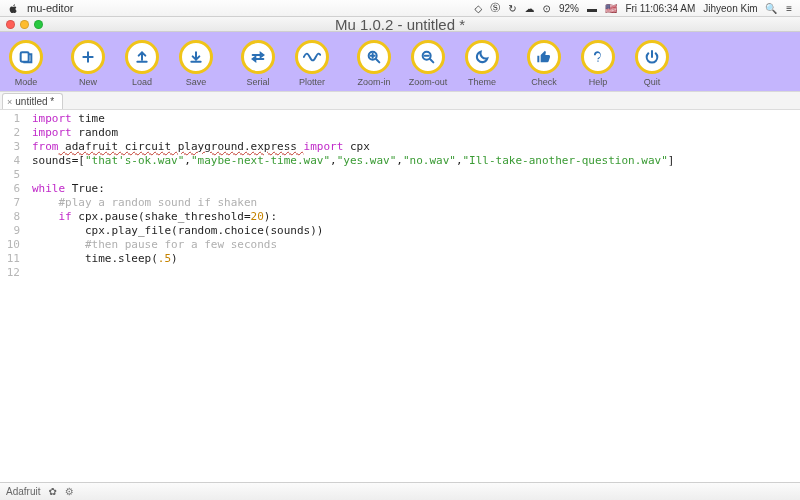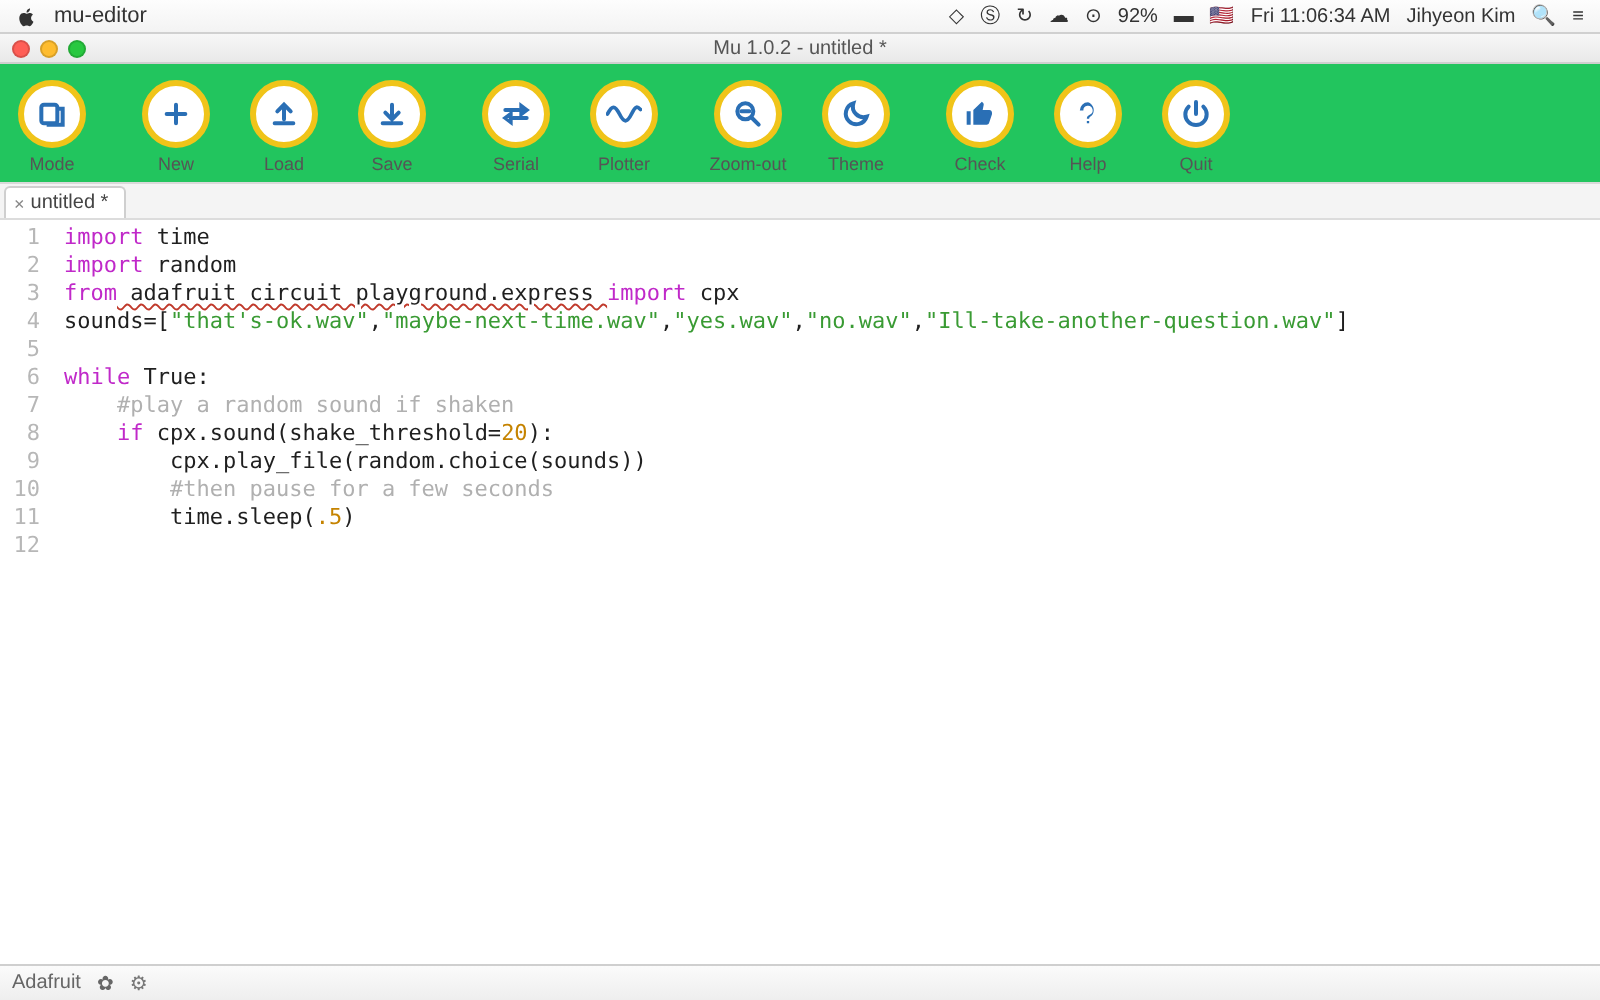--- a/index.html
+++ b/index.html
@@ -1,26 +1,26 @@
 <!DOCTYPE html>
 <html><head>
 <meta charset="utf-8">
 <style>
   * { box-sizing: border-box; margin: 0; padding: 0; }
   html, body { width: 800px; height: 500px; overflow: hidden; font-family: -apple-system, "Helvetica Neue", Arial, sans-serif; font-size: 11px; background: #ececec; }
   .menubar { height: 17px; background: linear-gradient(#fdfdfd,#f3f3f3); display: flex; align-items: center; padding: 0 8px; border-bottom: 1px solid #d0d0d0; color: #333; }
   .menubar .left { display: flex; align-items: center; gap: 8px; font-weight: 400; }
   .menubar .right { margin-left: auto; display: flex; align-items: center; gap: 8px; font-size: 10px; color: #333; }
   .menubar svg { display: block; }
-  .titlebar { height: 15px; background: linear-gradient(#f7f7f7,#e9e9e9); border-bottom: 1px solid #cfcfcf; display: flex; align-items: center; position: relative; font-size: 10px; color: #555; text-align: right; }
+  .titlebar { height: 15px; background: linear-gradient(#f7f7f7,#e9e9e9); border-bottom: 1px solid #cfcfcf; display: flex; align-items: center; position: relative; font-size: 15px; color: #555; text-align: right; }
   .traffic { display: flex; gap: 5px; position: absolute; left: 6px; }
   .dot { width: 9px; height: 9px; border-radius: 50%; border: 0.5px solid rgba(0,0,0,0.15); }
   .dot.red { background: #ff5f57; } .dot.yellow { background: #febc2e; } .dot.green { background: #28c840; }
   .titlebar .title { margin: 0 auto; }
-  .toolbar { height: 60px; background: #22c55e; border-bottom: 1px solid #d9d9d9; display: flex; align-items: center; padding: 3px 6px 0 6px; gap: 14px; }
+  .toolbar { height: 60px; background: #c4b5fd; border-bottom: 1px solid #d9d9d9; display: flex; align-items: center; padding: 3px 6px 0 6px; gap: 14px; }
   .tgroup { display: flex; gap: 14px; }
   .tgroup.sep { margin-left: 8px; }
   .tbtn { display: flex; flex-direction: column; align-items: center; gap: 3px; cursor: pointer; width: 40px; }
   .ticon { width: 34px; height: 34px; border-radius: 50%; border: 3px solid #f0c419; background: #fff; display: flex; align-items: center; justify-content: center; color: #2a6fb5; }
   .tlabel { font-size: 9px; color: #555; }
   .tabbar { height: 18px; background: #f4f4f4; border-bottom: 1px solid #dcdcdc; display: flex; align-items: flex-end; padding-left: 2px; }
   .tab { background: #fff; border: 1px solid #cfcfcf; border-bottom: none; border-radius: 3px 3px 0 0; padding: 1px 8px 1px 4px; font-size: 10px; color: #444; display: flex; align-items: center; gap: 3px; height: 16px; }
   .tab .x { color: #888; font-size: 9px; cursor: pointer; }
   .editor { display: flex; height: 372px; background: #fff; font-family: Menlo, Consolas, monospace; font-size: 11px; line-height: 14px; }
   .gutter { width: 26px; text-align: right; color: #b7b7b7; padding: 2px 6px 0 0; user-select: none; background: #fff; }
@@ -121,20 +121,29 @@
           </svg>
         </div>
       <div class="tlabel">Plotter</div>
     </div>
   </div>
   <div class="tgroup sep">
     <div class="tbtn">
       <div class="ticon">
           <svg width="16" height="16" viewBox="0 0 24 24" fill="none" stroke="#2a6fb5" stroke-width="3" stroke-linecap="round">
             <circle cx="10" cy="10" r="6"></circle>
+            <path d="M20 20l-5-5M10 7v6M7 10h6"></path>
+          </svg>
+        </div>
+      <div class="tlabel">Zoom-in</div>
+    </div>
+    <div class="tbtn">
+      <div class="ticon">
+          <svg width="16" height="16" viewBox="0 0 24 24" fill="none" stroke="#2a6fb5" stroke-width="3" stroke-linecap="round">
+            <circle cx="10" cy="10" r="6"></circle>
             <path d="M20 20l-5-5M7 10h6"></path>
           </svg>
         </div>
       <div class="tlabel">Zoom-out</div>
     </div>
     <div class="tbtn">
       <div class="ticon">
           <svg width="16" height="16" viewBox="0 0 24 24" fill="none" stroke="#2a6fb5" stroke-width="3">
             <path d="M20 14A8 8 0 0 1 10 4a8 8 0 1 0 10 10z"></path>
           </svg>
@@ -179,21 +188,21 @@
 
 <div class="editor">
   <div class="gutter">1<br>2<br>3<br>4<br>5<br>6<br>7<br>8<br>9<br>10<br>11<br>12</div>
   <div class="code"><span class="kw">import</span><span> time</span>
 <span class="kw">import</span><span> random</span>
 <span class="kw">from</span><span class="underline-sq"> adafruit circuit playground.express </span><span class="kw">import</span><span> cpx</span>
 <span>sounds=[</span><span class="str">"that's-ok.wav"</span><span>,</span><span class="str">"maybe-next-time.wav"</span><span>,</span><span class="str">"yes.wav"</span><span>,</span><span class="str">"no.wav"</span><span>,</span><span class="str">"Ill-take-another-question.wav"</span><span>]</span>
 
 <span class="kw">while</span><span> True:</span>
 <span class="cmt">    #play a random sound if shaken</span>
-<span>    </span><span class="kw">if</span><span> cpx.sound(shake_threshold=</span><span class="num">20</span><span>):</span>
+<span>    </span><span class="kw">if</span><span> cpx.pause(shake_threshold=</span><span class="num">20</span><span>):</span>
 <span>        cpx.play_file(random.choice(sounds))</span>
 <span class="cmt">        #then pause for a few seconds</span>
 <span>        time.sleep(</span><span class="num">.5</span><span>)</span>
 </div>
 </div>
 
 <div class="statusbar">
   <span>Adafruit</span>
   <span>✿</span>
   <span class="gear">⚙</span>

